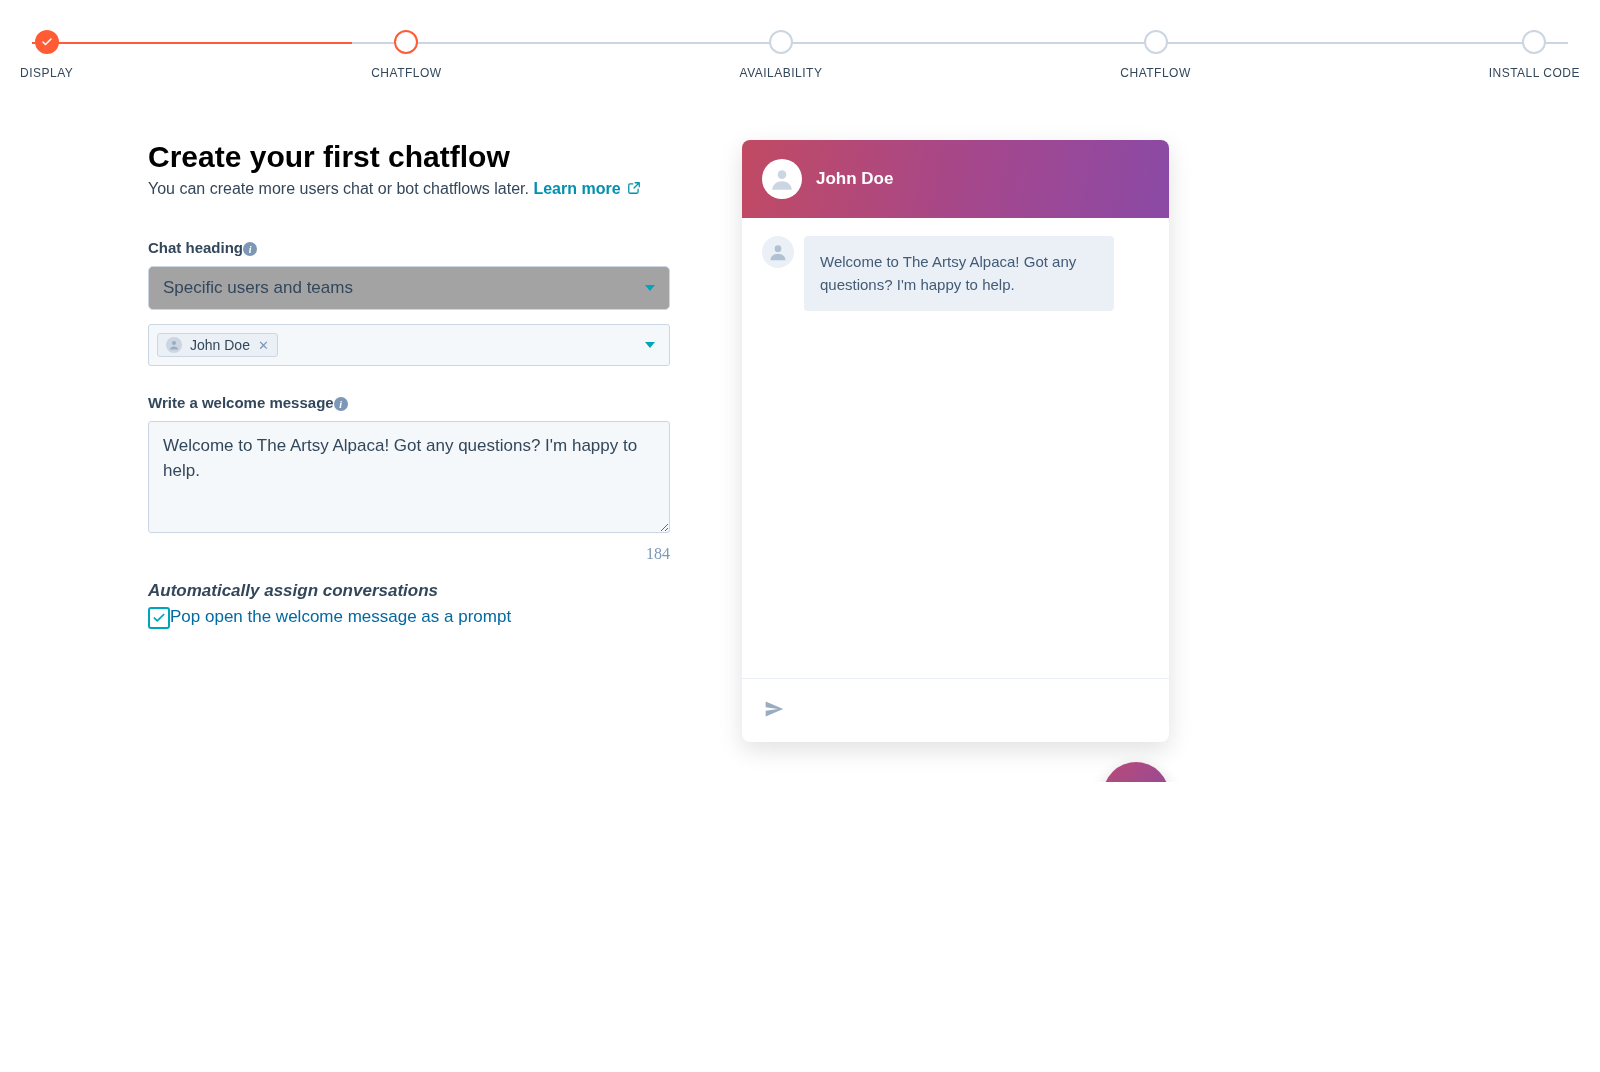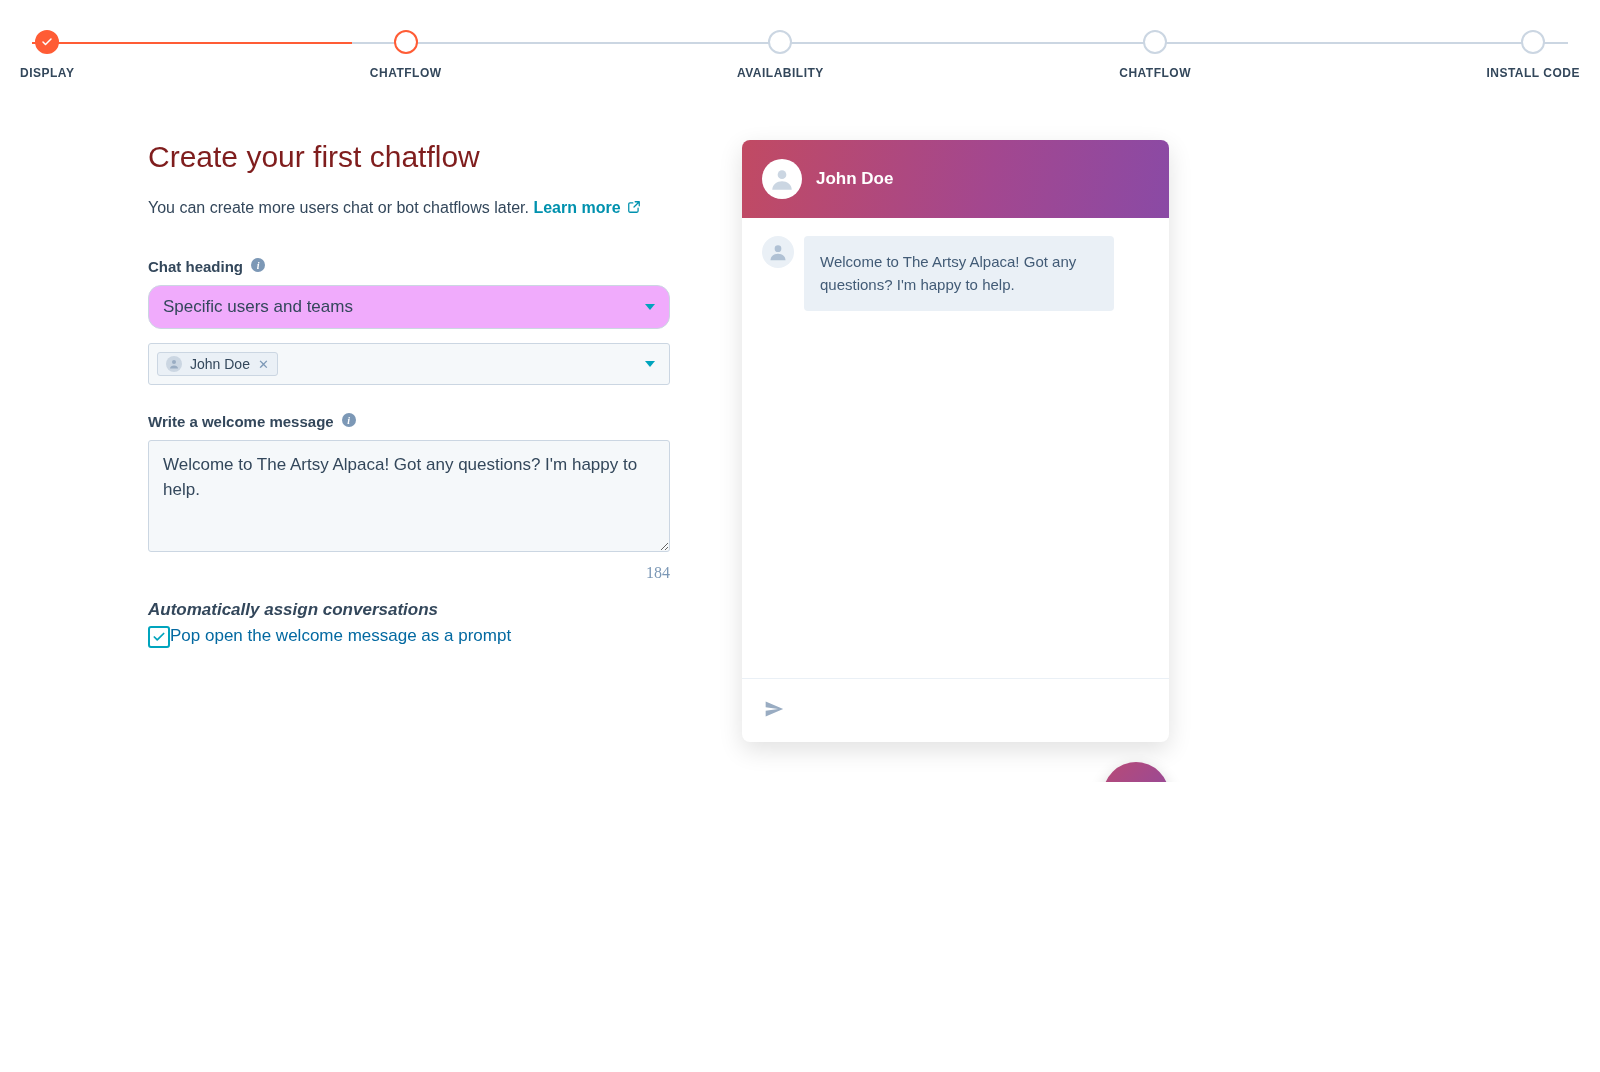--- a/index.html
+++ b/index.html
@@ -4,38 +4,38 @@
   <style>
     * { box-sizing: border-box; margin: 0; padding: 0; }
     body { font-family: -apple-system, BlinkMacSystemFont, "Segoe UI", Helvetica, Arial, sans-serif; background: #fff; color: #33475b; }
 
     
     .stepper { position: relative; display: flex; justify-content: space-between; align-items: flex-start; padding: 30px 20px 0 20px; }
     .step { display: flex; flex-direction: column; align-items: center; position: relative; z-index: 2; }
     .step-circle { width: 24px; height: 24px; border-radius: 50%; background: #fff; border: 2px solid #cbd6e2; display: flex; align-items: center; justify-content: center; }
     .step.completed .step-circle { background: #ff5c35; border-color: #ff5c35; }
     .step.active .step-circle { border-color: #ff5c35; }
-    .step-label { margin-top: 12px; font-size: 12px; font-weight: 700; letter-spacing: 0.5px; color: #33475b; }
+    .step-label { margin-top: 12px; font-size: 12px; font-weight: 400; letter-spacing: 0.5px; color: #33475b; }
     .step-line { position: absolute; top: 42px; height: 2px; background: #cbd6e2; z-index: 1; }
     .step-line.active { background: #ff5c35; }
 
     
     .container { display: flex; gap: 72px; padding: 60px 148px 40px 148px; align-items: flex-start; }
     .left { flex: 0 0 522px; }
     .right { flex: 0 0 427px; position: relative; }
 
-    h1 { font-size: 30px; font-weight: 400; color: #7f1d1d; margin-bottom: 25px; }
+    h1 { font-size: 30px; font-weight: 700; color: #000000; margin-bottom: 6px; }
     .subtext { font-size: 16px; color: #33475b; margin-bottom: 40px; }
     .learn-link { color: #0091ae; font-weight: 600; text-decoration: none; }
     .ext-icon { display: inline-block; vertical-align: -1px; margin-left: 2px; }
 
-    .field-label { font-size: 15px; font-weight: 700; color: #33475b; margin-bottom: 10px; display: flex; align-items: flex-start; gap: 8px; }
+    .field-label { font-size: 15px; font-weight: 700; color: #33475b; margin-bottom: 10px; display: flex; align-items: flex-end; }
     .info-icon { width: 14px; height: 14px; border-radius: 50%; background: #7c98b6; color: #fff; display: inline-flex; align-items: center; justify-content: center; font-size: 10px; font-weight: 700; font-style: italic; font-family: Georgia, serif; }
 
-    .select { background: #f0abfc; border: 1px solid #cbd6e2; border-radius: 13px; height: 44px; display: flex; align-items: center; justify-content: space-between; padding: 0 14px; font-size: 17px; color: #33475b; margin-bottom: 14px; }
+    .select { background: #a3a3a3; border: 1px solid #cbd6e2; border-radius: 5px; height: 44px; display: flex; align-items: center; justify-content: space-between; padding: 0 14px; font-size: 17px; color: #33475b; margin-bottom: 14px; }
     .caret { width: 0; height: 0; border-left: 5px solid transparent; border-right: 5px solid transparent; border-top: 6px solid #00a4bd; }
 
     .multiselect { background: #f5f8fa; border: 1px solid #cbd6e2; border-radius: 3px; min-height: 42px; display: flex; align-items: center; justify-content: space-between; padding: 6px 14px 6px 8px; margin-bottom: 28px; }
     .chip { display: inline-flex; align-items: center; background: #eaf0f6; border: 1px solid #cbd6e2; border-radius: 3px; padding: 3px 8px; font-size: 14px; color: #33475b; gap: 8px; }
     .chip-avatar { width: 16px; height: 16px; border-radius: 50%; background: #cbd6e2; display: inline-flex; align-items: center; justify-content: center; }
     .chip-x { font-size: 13px; color: #7c98b6; cursor: pointer; }
 
     .textarea { width: 100%; background: #f5f8fa; border: 1px solid #cbd6e2; border-radius: 3px; padding: 12px 14px; font-size: 17px; color: #33475b; resize: both; height: 112px; font-family: inherit; line-height: 1.45; }
     .char-count { text-align: right; color: #7c98b6; font-size: 16px; margin-top: 8px; margin-bottom: 18px; font-family: Liberation Serif, serif; }
 

